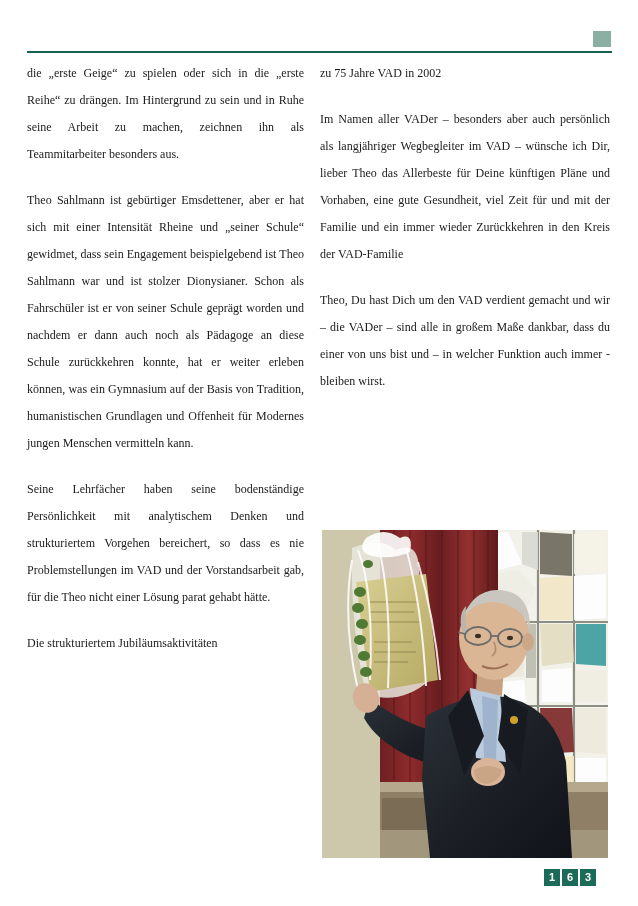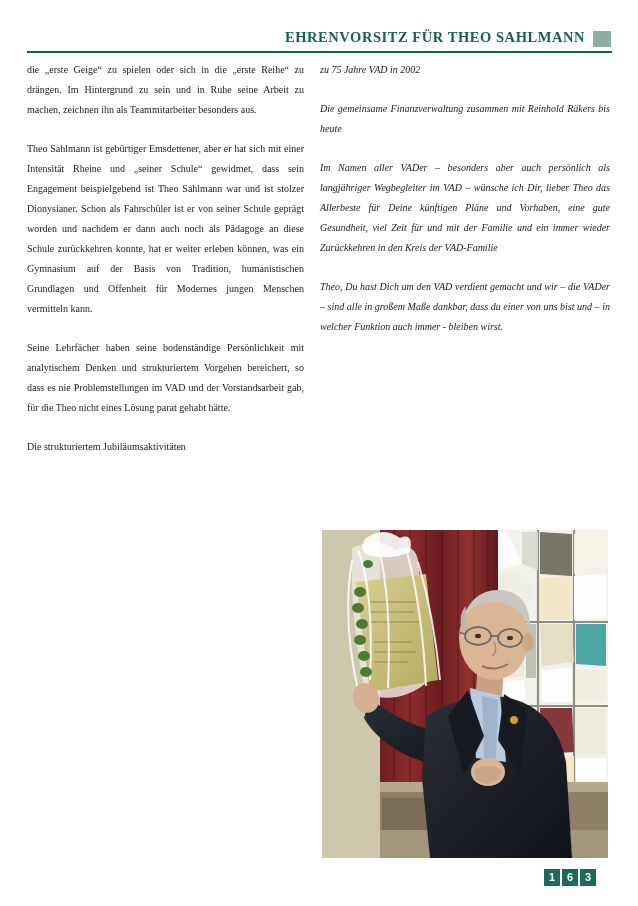--- a/index.html
+++ b/index.html
@@ -49,34 +49,33 @@
     top: 51px;
     width: 585px;
     height: 2px;
     background: #176152;
   }
 
   
   .column {
     position: absolute;
     top: 60px;
-    font-size: 10px;
-    line-height: 20px;
+    font-size: 12px;
+    line-height: 27px;
     text-align: justify;
     text-justify: inter-word;
     hyphens: manual;
   }
   .col-left {
     left: 27px;
     width: 277px;
   }
   .col-right {
     left: 320px;
     width: 290px;
-    font-style: italic;
   }
   .column p {
     margin: 0 0 19px 0;
   }
   .column p:last-child {
     margin-bottom: 0;
   }
 
   
   .photo {
@@ -113,35 +112,33 @@
     display: flex;
     align-items: center;
     justify-content: center;
     line-height: 1;
   }
 </style>
 </head>
 <body>
 
 <div class="page-header">
-  <div class="header-title">EHRENVORSITZ FÜR THEO SAHLMANN</div>
   <div class="header-square"></div>
 </div>
 <div class="header-rule"></div>
 
 <div class="column col-left">
   <p>die „erste Geige“ zu spielen oder sich in die „erste Reihe“ zu drängen. Im Hintergrund zu sein und in Ruhe seine Arbeit zu machen, zeichnen ihn als Teammitarbeiter besonders aus.</p>
   <p>Theo Sahlmann ist gebürtiger Emsdettener, aber er hat sich mit einer Intensität Rheine und „seiner Schule“ gewidmet, dass sein Engagement beispielgebend ist Theo Sahlmann war und ist stolzer Dionysianer. Schon als Fahrschüler ist er von seiner Schule geprägt worden und  nachdem er dann auch noch als Pädagoge an diese Schule zurückkehren konnte, hat er weiter erleben können, was ein Gymnasium auf der Basis von Tradition, humanistischen Grundlagen und Offenheit für Modernes jungen Menschen vermitteln kann.</p>
-  <p>Seine Lehrfächer haben seine bodenständige Persönlichkeit mit analytischem Denken und strukturiertem Vorgehen bereichert, so dass es nie Problemstellungen im VAD und der Vorstandsarbeit gab, für die Theo nicht eines Lösung parat gehabt hätte.</p>
+  <p>Seine Lehrfächer haben seine bodenständige Persönlichkeit mit analytischem Denken und strukturiertem Vorgehen bereichert, so dass es nie Problemstellungen im VAD und der Vorstandsarbeit gab, für die Theo nicht einer Lösung parat gehabt hätte.</p>
   <p>Die strukturiertem Jubiläumsaktivitäten</p>
 </div>
 
 <div class="column col-right">
   <p>zu 75 Jahre VAD in 2002</p>
-  <p>Die gemeinsame Finanzverwaltung zusammen mit Reinhold Räkers bis heute</p>
   <p>Im Namen aller VADer – besonders aber auch persönlich als langjähriger Wegbegleiter im VAD – wünsche ich Dir, lieber Theo das Allerbeste für Deine künftigen Pläne und Vorhaben, eine gute Gesundheit, viel Zeit für und mit der Familie und ein immer wieder Zurückkehren in den Kreis der VAD-Familie</p>
   <p>Theo, Du hast Dich um den VAD verdient gemacht und wir – die VADer – sind alle in großem Maße dankbar, dass du einer von uns bist und – in welcher Funktion auch immer  - bleiben wirst.</p>
 </div>
 
 <div class="photo">
   <svg viewBox="0 0 286 328" xmlns="http://www.w3.org/2000/svg" aria-hidden="true">
     <defs>
       <linearGradient id="wallg" x1="0" y1="0" x2="0" y2="1">
         <stop offset="0" stop-color="#cfc9ad"></stop>
         <stop offset="1" stop-color="#b3ad92"></stop>

